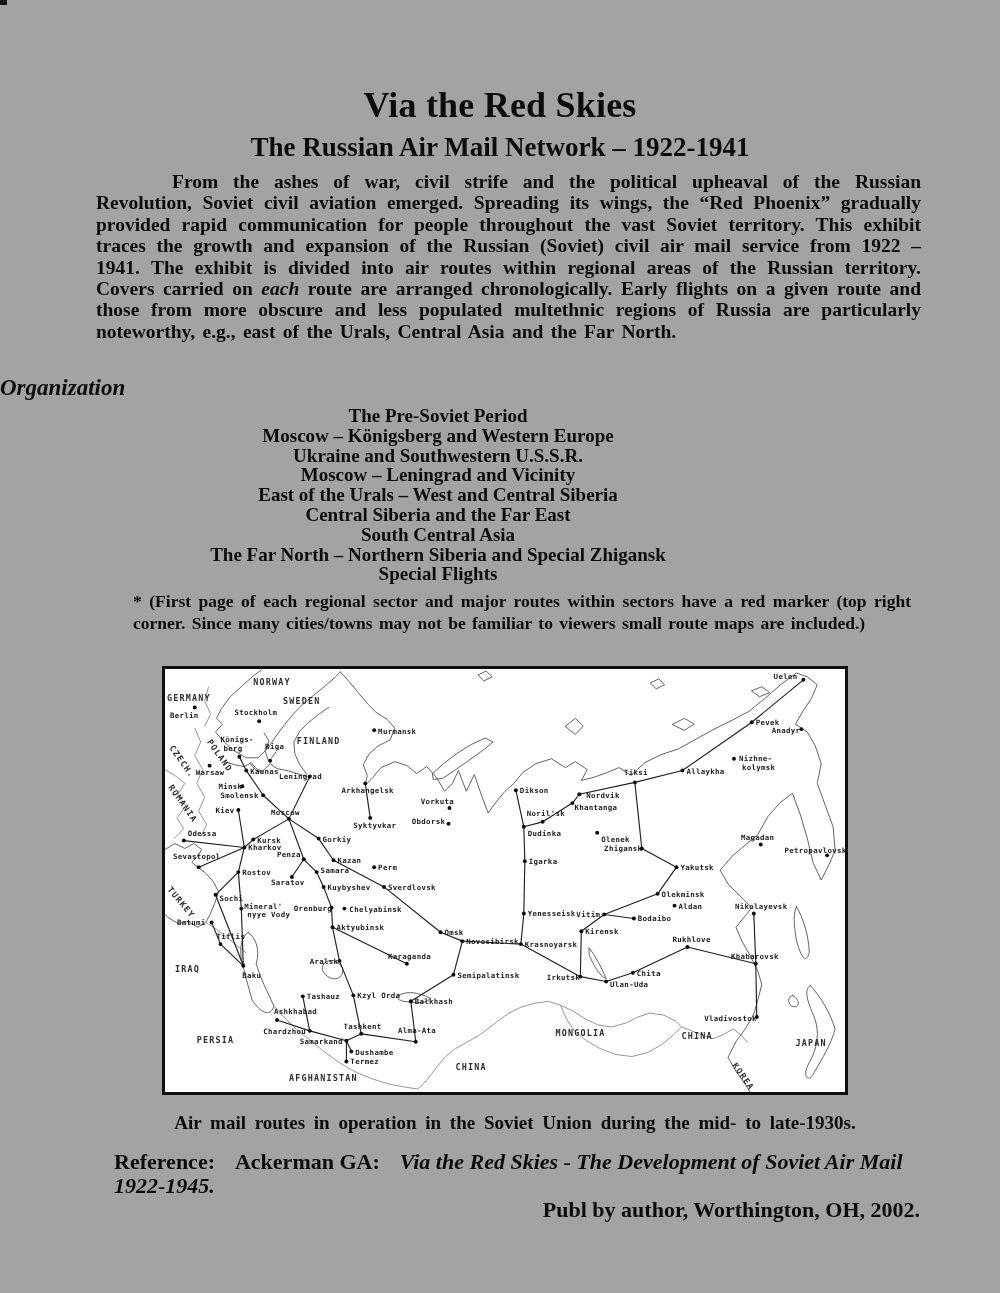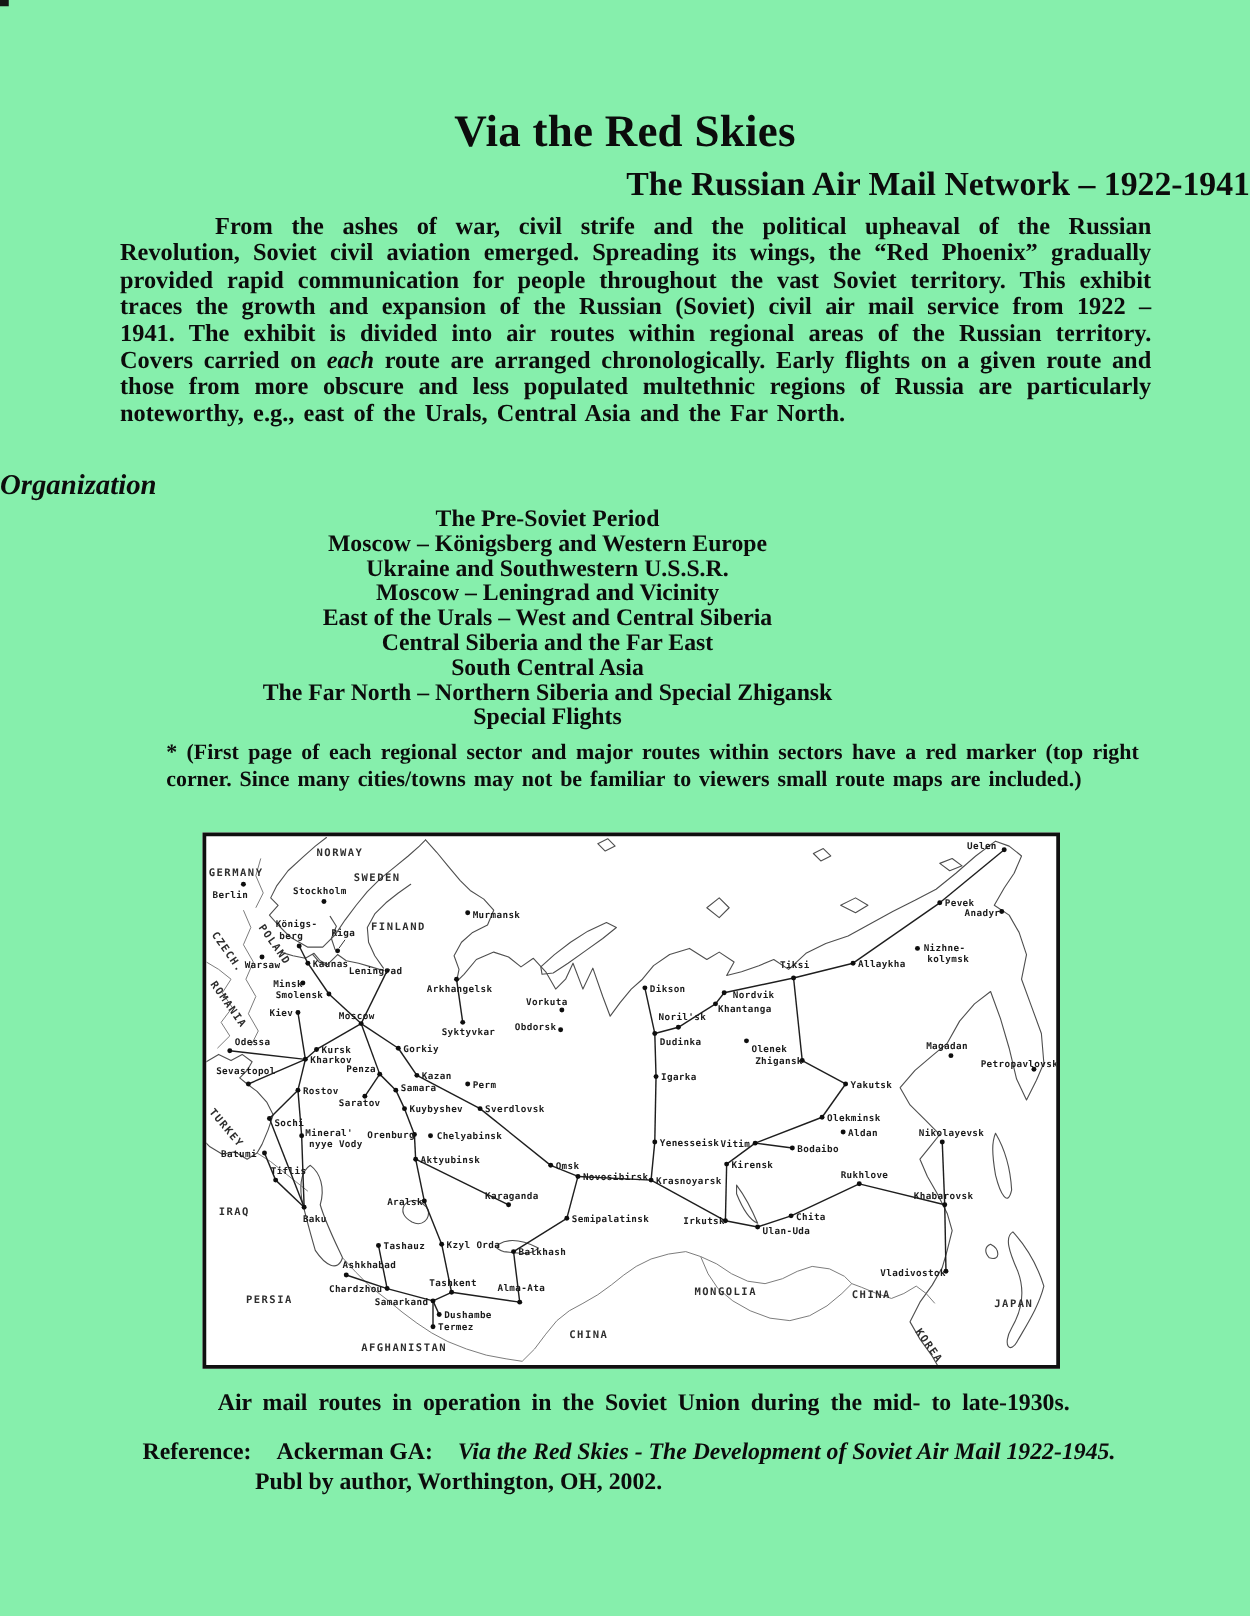--- a/index.html
+++ b/index.html
@@ -2,29 +2,29 @@
 <html><head>
 <meta charset="utf-8">
 <style>
   html,body{margin:0;padding:0;}
   body{
     width:1000px;height:1293px;position:relative;
     background:#ffffff;
     font-family:"Liberation Serif", serif;
     color:#0c0c0c;font-weight:bold;
   }
-  .page{position:absolute;inset:0;background:#86efac;overflow:hidden;}
+  .page{position:absolute;inset:0;background:#a3a3a3;overflow:hidden;}
   .speck{position:absolute;left:0;top:0;width:7px;height:5px;background:#161616;}
   .title{
     position:absolute;top:84px;left:0;width:1000px;margin:0;
     text-align:center;font-size:36px;letter-spacing:.2px;
   }
   .subtitle{
     position:absolute;top:132px;left:0;width:1000px;margin:0;
-    text-align:right;font-size:27px;
+    text-align:center;font-size:27px;
   }
   .intro{
     position:absolute;top:171px;left:96px;width:825px;margin:0;
     font-size:19.5px;line-height:21.4px;text-align:justify;
     text-indent:76px;word-spacing:2.5px;
   }
   .intro i{}
   .org-heading{
     position:absolute;top:375px;left:0;width:974px;margin:0;
     text-align:left;font-size:23px;font-style:italic;
@@ -41,24 +41,24 @@
     position:absolute;top:666px;left:162px;width:680px;height:423px;
     border:3px solid #101010;background:#fff;
   }
   .map-frame svg{display:block;width:680px;height:423px;}
   .caption{
     position:absolute;top:1112px;left:15px;width:1000px;margin:0;
     text-align:center;font-size:19px;word-spacing:4px;
   }
   .reference{
     position:absolute;top:1150px;left:114px;width:806px;
-    font-size:19px;line-height:24px;
+    font-size:22px;line-height:24px;
   }
   .reference .gap{margin-right:20px;}
-  .reference .ref-line2{display:block;text-align:left;padding-left:90px;}
+  .reference .ref-line2{display:block;text-align:right;padding-left:90px;}
   .reference i{font-style:italic;}
   
   .coast{fill:none;stroke:#4f4f4f;stroke-width:0.9;stroke-linejoin:round;stroke-linecap:round;}
   .border{fill:none;stroke:#7a7a7a;stroke-width:0.8;stroke-linejoin:round;}
   .route{stroke:#1e1e1e;stroke-width:1.15;}
   .pointer{stroke:#333;stroke-width:0.8;}
   .dot{fill:#0e0e0e;}
   .city{font-family:"DejaVu Sans Mono",monospace;font-size:7.5px;font-weight:bold;fill:#1b1b1b;letter-spacing:0.3px;}
   .country{font-family:"DejaVu Sans Mono",monospace;font-size:8.5px;font-weight:bold;fill:#2e2e2e;letter-spacing:1.2px;}
 </style>

